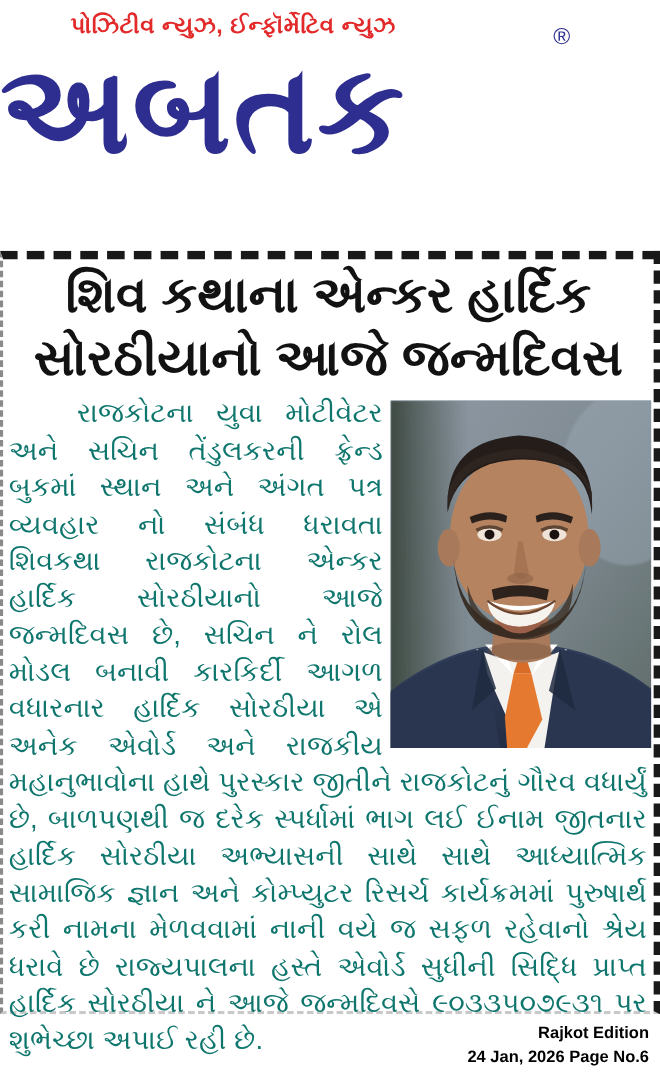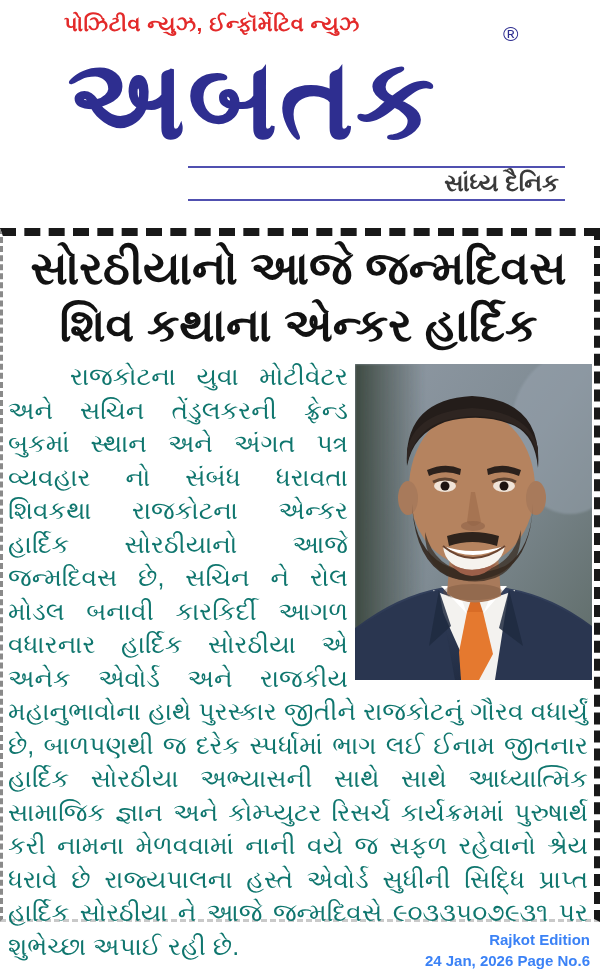--- a/index.html
+++ b/index.html
@@ -15,21 +15,21 @@
   .tagline{
     position:absolute;top:12px;left:64px;width:300px;
     font-size:21px;font-weight:bold;letter-spacing:.5px;
   }
   .regmark{
     position:absolute;top:22px;left:503px;
     font-size:21px;font-weight:normal;
   }
   .logo{
     position:absolute;top:34px;left:0;width:504px;height:132px;
-    text-align:center;font-size:112px;line-height:132px;font-weight:bold;
+    text-align:left;font-size:112px;line-height:132px;font-weight:bold;
     letter-spacing:2px;
   }
   .subtitle-block{
     position:absolute;top:166px;left:188px;width:377px;
   }
   .subtitle-line{height:0;border-top:2px solid;}
   .subtitle-text{
     text-align:right;font-size:24px;font-weight:bold;
     padding:1px 6px 2px 0;line-height:28px;
   }
@@ -54,44 +54,39 @@
   }
   .photo-wrap svg{display:block;width:237px;height:316px;}
   .body-text{
     color:#0f766e;font-size:25px;line-height:33.5px;
     text-align:justify;text-indent:62px;margin:0 4px 0 3px;
   }
   .clear{clear:both;}
 
   
   .footer{
-    text-align:right;padding:7px 10px 0 0;color:#3b82f6;
+    text-align:right;padding:7px 10px 0 0;color:#000000;
     font-size:15px;font-weight:600;line-height:21px;
   }
 </style>
 </head>
 <body>
 
 <div class="page">
 
   <div class="masthead">
     <div class="tagline" style="color:#e32a2a;">પોઝિટીવ ન્યુઝ, ઈન્ફૉર્મેટિવ ન્યુઝ</div>
     <div class="regmark" style="color:#2e2e90;">®</div>
     <div class="logo" style="color:#2e2e90;">અબતક</div>
-    <div class="subtitle-block">
-      <div class="subtitle-line" style="border-color:#5050b0;"></div>
-      <div class="subtitle-text" style="color:#3a3a3a;">સાંધ્ય દૈનિક</div>
-      <div class="subtitle-line" style="border-color:#5050b0;"></div>
-    </div>
   </div>
 
   <div class="article">
     <div class="headline">
+      <div>શિવ કથાના એન્કર હાર્દિક</div>
       <div>સોરઠીયાનો આજે જન્મદિવસ</div>
-      <div>શિવ કથાના એન્કર હાર્દિક</div>
     </div>
 
     <div class="photo-wrap">
       <svg viewBox="0 0 237 316" xmlns="http://www.w3.org/2000/svg">
         <defs>
           <linearGradient id="bgg" x1="0" y1="0" x2="1" y2="1">
             <stop offset="0" stop-color="#8f99a4"></stop>
             <stop offset="0.5" stop-color="#7f8b93"></stop>
             <stop offset="1" stop-color="#5d6a66"></stop>
           </linearGradient>

